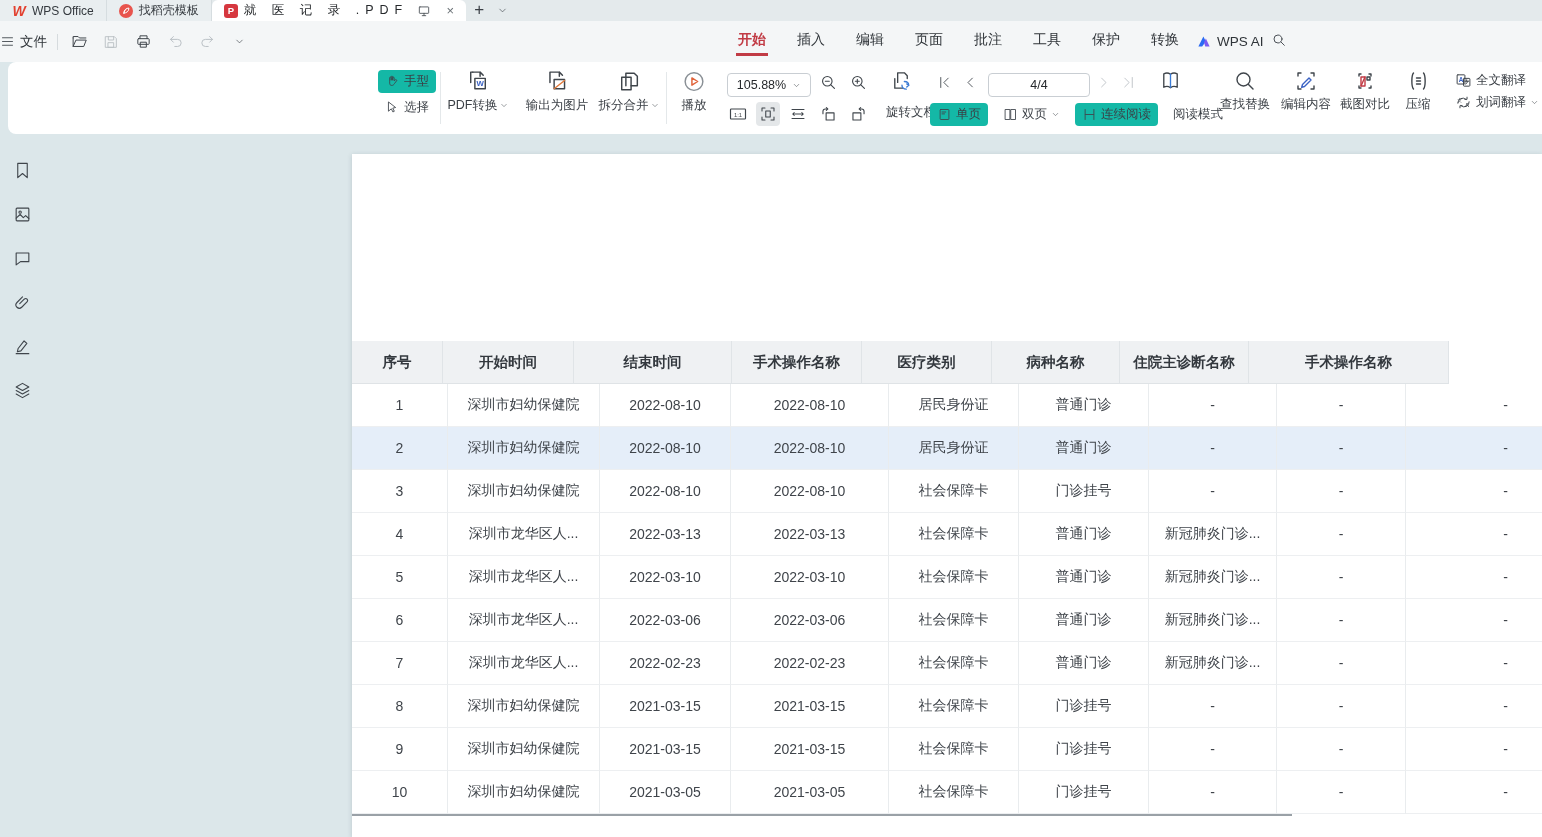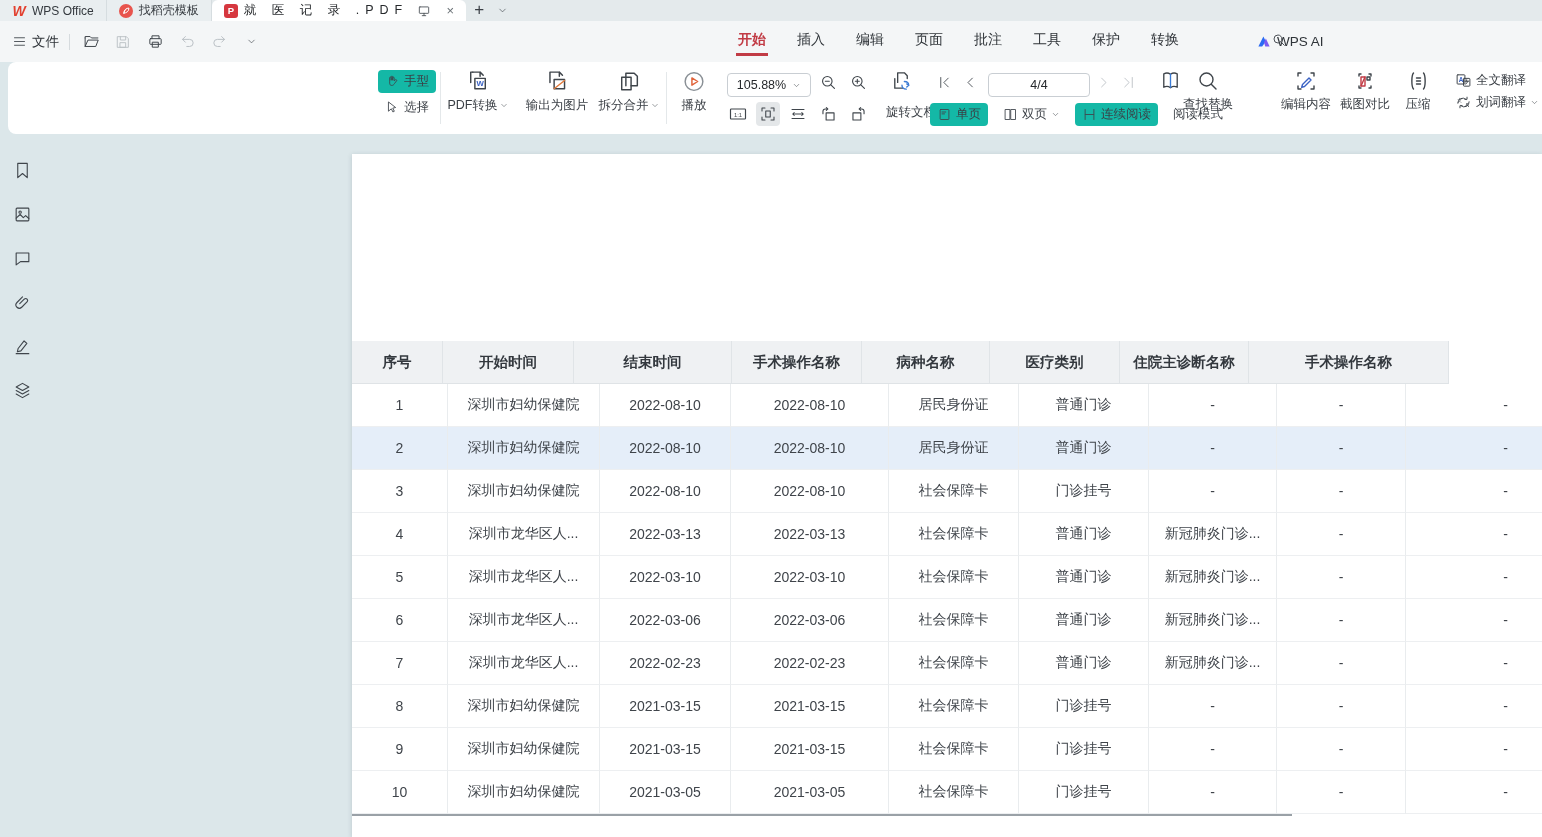--- a/index.html
+++ b/index.html
@@ -11,29 +11,29 @@
   .tab.doc{background:#fff;border-right:none;border-radius:6px 6px 0 0;padding-right:6px;min-width:215px;}
   .doc-title{letter-spacing:6px;font-size:12.5px;color:#26292c;flex:1;}
   .badge{width:14px;height:14px;border-radius:3px;display:inline-flex;align-items:center;justify-content:center;flex:none;}
   .wps-w{color:#e2402f;font-weight:bold;font-size:14px;font-style:italic;}
   .docer{background:#e8544d;border-radius:50%;}
   .pdfb{background:#d6373f;color:#fff;font-size:9.5px;font-weight:bold;border-radius:3px;}
   .tabtool{display:flex;align-items:center;justify-content:center;width:20px;color:#6a7176;font-size:13px;cursor:pointer;}
   .newtab{font-size:17px;color:#3a3f45;width:26px;text-align:center;line-height:20px;cursor:pointer;}
   
   .menubar{position:absolute;left:0;top:21px;right:0;height:41px;background:#f4f6f7;display:flex;align-items:center;}
-  .filezone{display:flex;align-items:center;gap:10px;padding-left:12px;}
+  .filezone{display:flex;align-items:center;gap:10px;}
   .filebtn{display:flex;align-items:center;gap:5px;font-size:13.5px;color:#2f3439;cursor:pointer;}
   .vsep{width:1px;height:16px;background:#d6dbde;}
   .qbtn{display:inline-flex;align-items:center;justify-content:center;width:22px;height:22px;cursor:pointer;}
   .menus{position:absolute;left:738px;display:flex;gap:31px;align-items:center;}
   .menu-item{font-size:14px;color:#2f3439;cursor:pointer;position:relative;padding-bottom:4px;}
   .menu-item.active{color:#c13b45;font-weight:bold;}
   .menu-item.active::after{content:"";position:absolute;left:-2px;right:-2px;bottom:-3px;height:3px;background:#c13b45;}
-  .wpsai{position:absolute;left:1256px;display:flex;align-items:center;gap:5px;font-size:13.5px;color:#2f3439;cursor:pointer;}
+  .wpsai{position:absolute;left:1196px;display:flex;align-items:center;gap:5px;font-size:13.5px;color:#2f3439;cursor:pointer;}
   .msearch{position:absolute;left:1271px;cursor:pointer;}
   
   .toolbar{position:absolute;left:8px;top:62px;right:0;height:72px;background:#fff;border-radius:8px 0 0 8px;}
   .titem{position:absolute;transform:translateX(-50%);display:flex;flex-direction:column;align-items:center;gap:3px;top:7px;cursor:pointer;}
   .tlabel{font-size:12.5px;color:#3a3f45;white-space:nowrap;display:flex;align-items:center;gap:2px;}
   .tsep{position:absolute;top:10px;width:1px;height:52px;background:#e4e8ea;}
   .pill{display:flex;align-items:center;gap:4px;font-size:12.5px;color:#3a3f45;padding:3px 7px;border-radius:4px;cursor:pointer;white-space:nowrap;}
   .pill.on{background:#14b8a6;}
   .stack{position:absolute;display:flex;flex-direction:column;gap:3px;align-items:flex-start;}
   .inputbox{position:absolute;top:11px;height:22px;border:1px solid #c9ced3;border-radius:4px;background:#fff;display:flex;align-items:center;justify-content:center;gap:6px;font-size:12.5px;color:#26292c;cursor:text;}
@@ -351,21 +351,21 @@
         <svg class="ic" width="15" height="15" viewBox="0 0 24 24">
             <path d="M5 4v7M5 20v-7M19 4v7M19 20v-7M5 12h14"></path>
           </svg>
         <span>连续阅读</span>
       </span>
       <span class="pill">
         <span>阅读模式</span>
       </span>
     </div>
 
-    <div class="titem" style="left:1200px;">
+    <div class="titem" style="left:1237px;">
       <svg class="ic" width="24" height="24" viewBox="0 0 24 24">
           <circle cx="10.5" cy="10.5" r="6.5"></circle>
           <path d="M15.5 15.5l4.5 4.5"></path>
         </svg>
       <span class="tlabel">查找替换</span>
     </div>
 
     <div class="titem" style="left:1298px;">
       <svg class="ic" width="24" height="24" viewBox="0 0 24 24">
           <path d="M4 7V4h3M17 4h3v3M4 17v3h3M17 20h3v-3"></path>
@@ -454,22 +454,22 @@
   </div>
 
   <div class="canvas">
     <div class="page">
       <div class="dtable" id="doc-table">
           <div class="trow thead">
             <div class="tcell" style="width: 91px;">序号</div>
             <div class="tcell" style="width: 131px;">开始时间</div>
             <div class="tcell" style="width: 158px;">结束时间</div>
             <div class="tcell" style="width: 130px;">手术操作名称</div>
+            <div class="tcell" style="width: 130px;">医疗类别</div>
             <div class="tcell" style="width: 128px;">病种名称</div>
-            <div class="tcell" style="width: 130px;">医疗类别</div>
             <div class="tcell" style="width: 129px; font-family: Liberation Mono, monospace;">住院主诊断名称</div>
             <div class="tcell" style="width: 200px;">手术操作名称</div>
           </div>
           <div class="trow">
             <div class="tcell" style="width: 96px;">1</div>
             <div class="tcell" style="width: 152px;">深圳市妇幼保健院</div>
             <div class="tcell" style="width: 131px;">2022-08-10</div>
             <div class="tcell" style="width: 158px;">2022-08-10</div>
             <div class="tcell" style="width: 130px;">居民身份证</div>
             <div class="tcell" style="width: 130px;">普通门诊</div>

